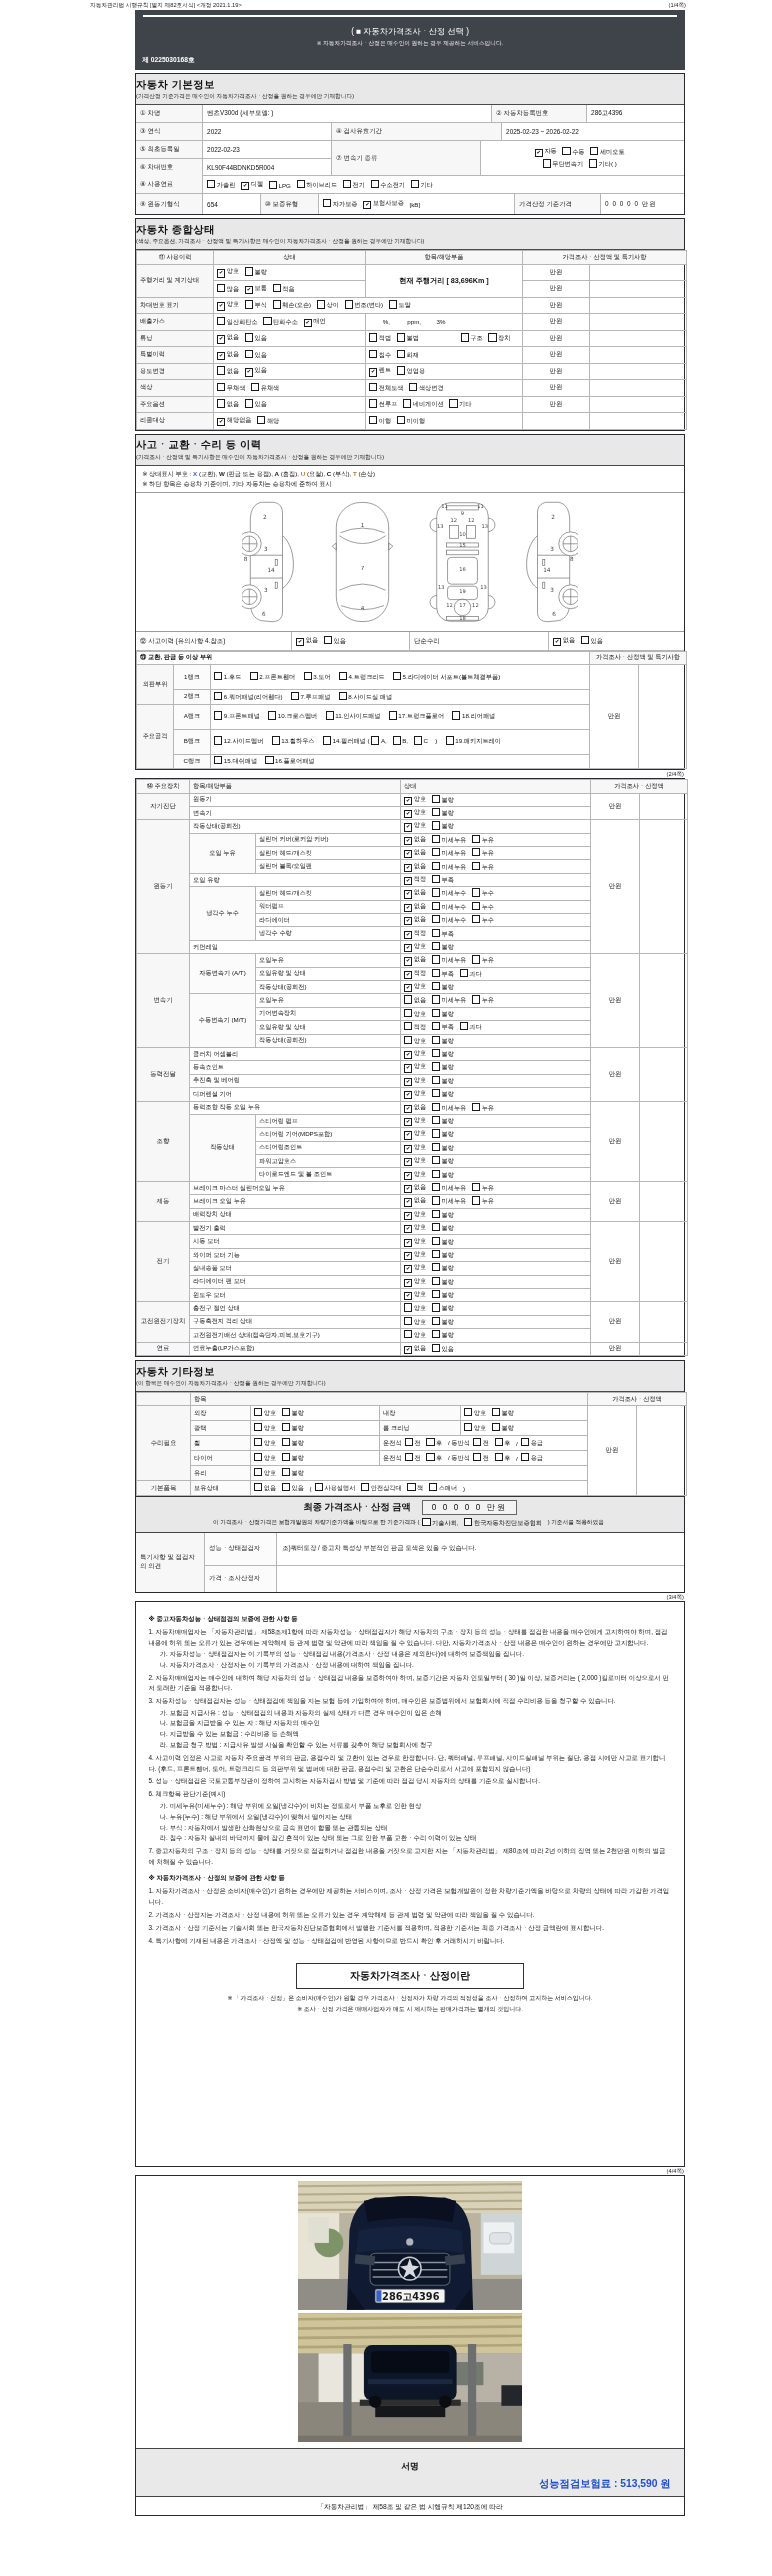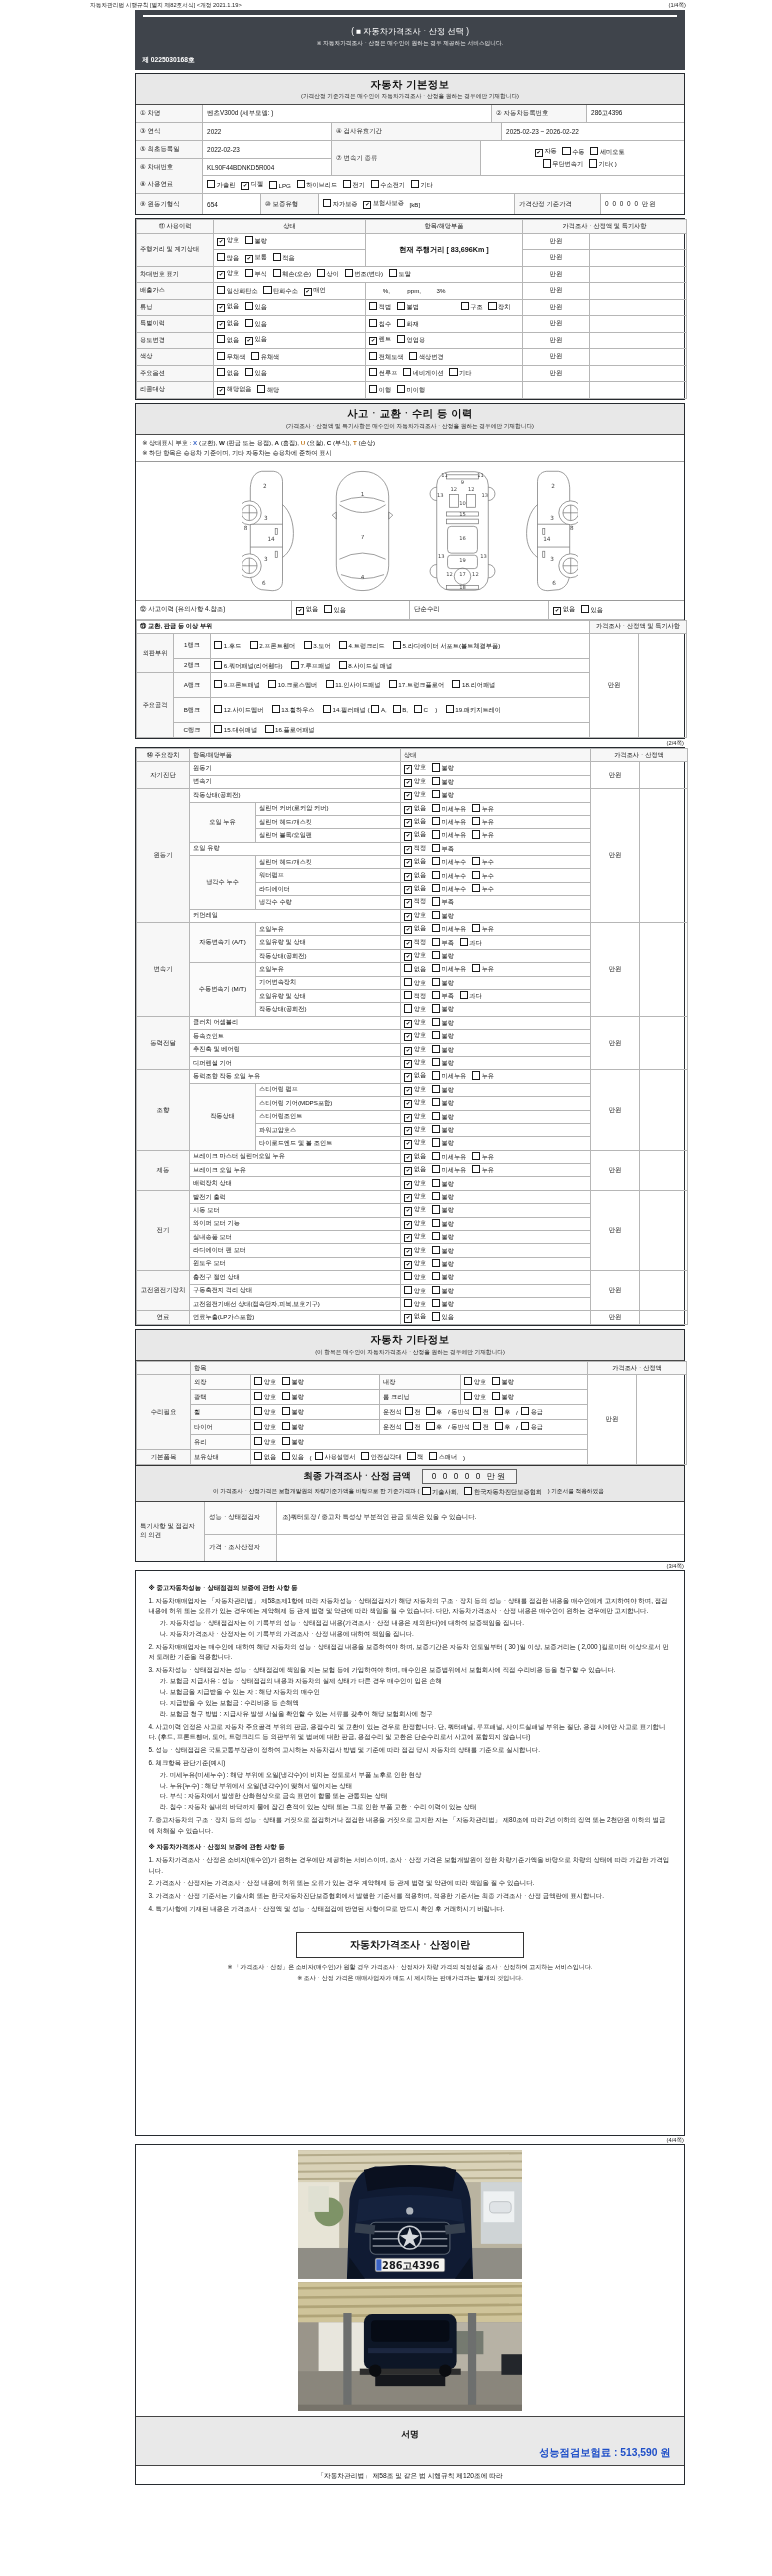--- a/index.html
+++ b/index.html
@@ -10,21 +10,21 @@
   .content{position:absolute;left:135px;top:10.3px;width:550px;}
   
   .doc-head{background:#3f444b;color:#fff;padding:4.1px 7.2px 5.2px;}
   .doc-head .rule{height:2.1px;background:#fff;margin:1px 1px 8.2px;}
   .dh-title{text-align:center;font-size:15.5px;font-weight:700;letter-spacing:1px;}
   .dh-sub{text-align:center;font-size:8.2px;margin-top:5.2px;}
   .dh-note{text-align:center;font-size:5.7px;margin-top:3.6px;color:#eee;}
   .dh-no{font-size:6.7px;font-weight:700;margin-top:7.7px;}
   
   .sect{border:1.3px solid #272b30;margin-top:3.1px;background:#fff;}
-  .sh{background:#e8e8e8;border-bottom:0.8px solid #4a4a4a;text-align:center;padding:3.6px 0 3.1px;}
+  .sh{background:#e8e8e8;border-bottom:0.8px solid #4a4a4a;padding:3.6px 0 3.1px;}
   .sh .t{font-size:10.3px;font-weight:700;letter-spacing:0.5px;}
   .sh .n{font-size:5.7px;margin-top:1.5px;color:#222;}
   .pgmark{text-align:right;font-size:5.7px;color:#222;padding:1px 1px 0;height:7.2px;}
   
   table{border-collapse:collapse;width:100%;table-layout:fixed;}
   td{border:0.5px solid #b6b6b6;font-size:6.2px;padding:0.5px 3.1px;overflow:hidden;vertical-align:middle;}
   .lab{background:#f7f7f7;}
   .lab2{background:#fbfbfb;}
   .cen{text-align:center;}
   .bold{font-weight:700;}
@@ -168,20 +168,24 @@
             <span class="opt"><span class="cb">✔</span><span class="olb">보험사보증</span></span>
           </span>
           <span class="olb"> [kB]</span>
         </div>
       <div class="fcell lab" style="width:86px">가격산정 기준가격</div>
       <div class="fcell" style="flex:1;letter-spacing:1px">0 0 0 0 0 만원</div>
     </div>
   </div>
 
   <div class="sect">
+    <div class="sh">
+      <div class="t">자동차 종합상태</div>
+      <div class="n">(색상, 주요옵션, 가격조사ㆍ산정액 및 특기사항은 매수인이 자동차가격조사ㆍ산정을 원하는 경우에만 기재합니다)</div>
+    </div>
     <table class="t-sum">
       <colgroup>
           <col style="width:77px">
           <col style="width:152px">
           <col style="width:157px">
           <col style="width:67px">
           <col style="width:97px">
         </colgroup>
       <tbody>
         <tr style="height:13.4px">

